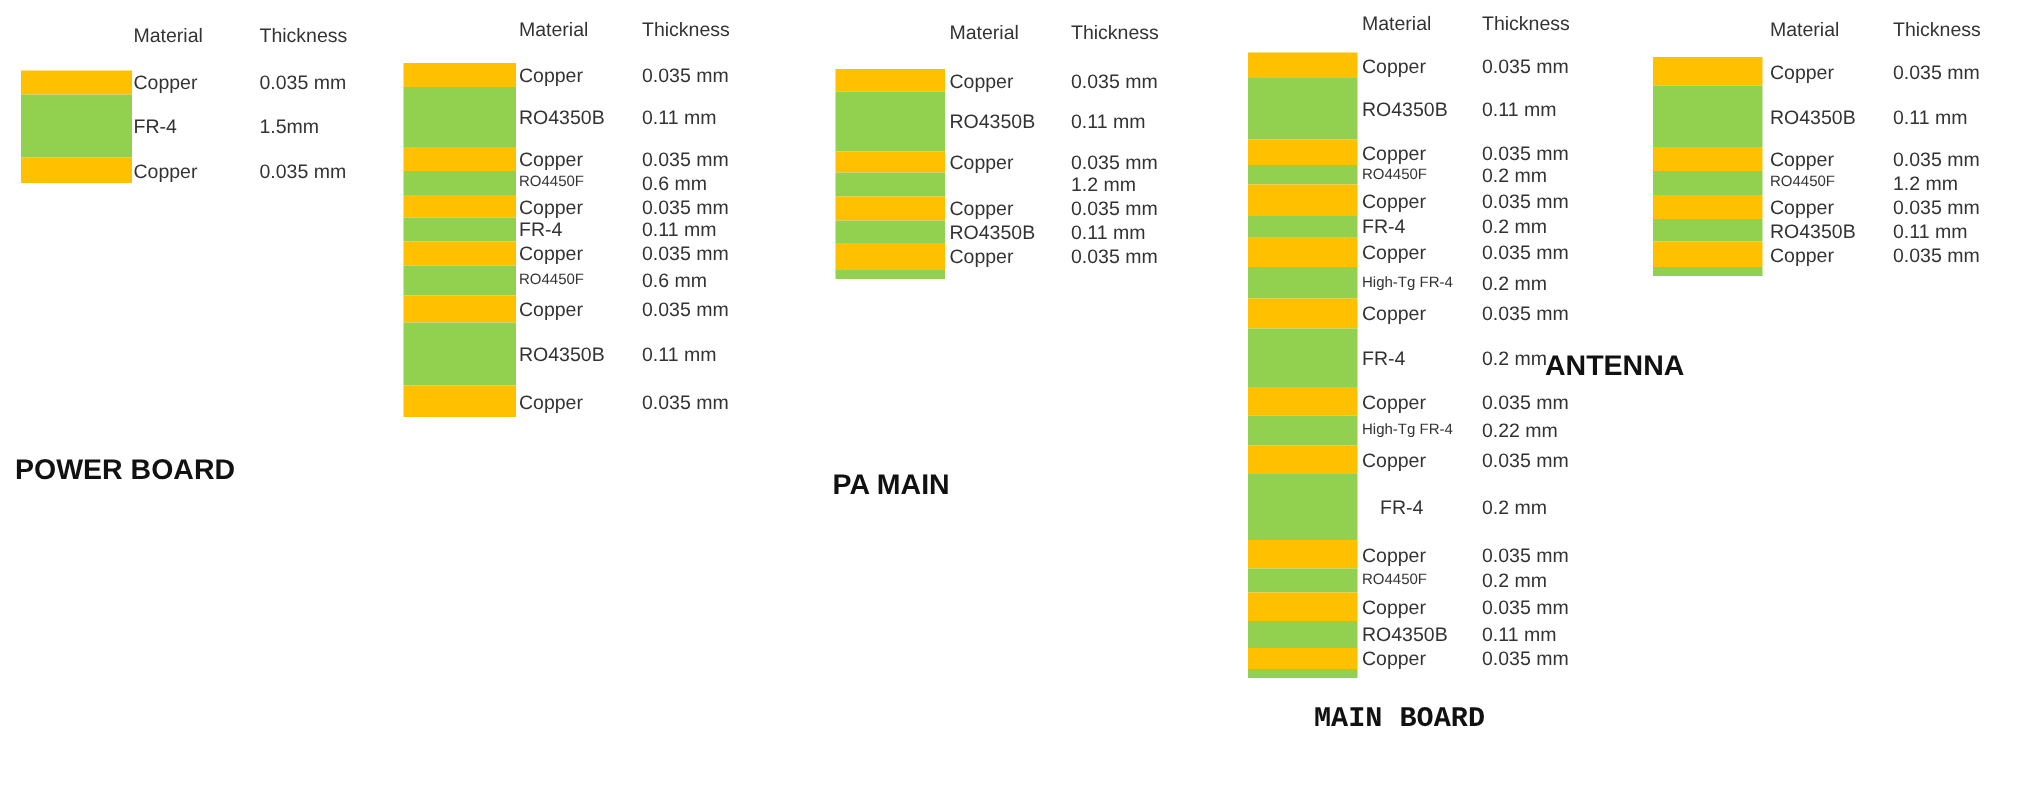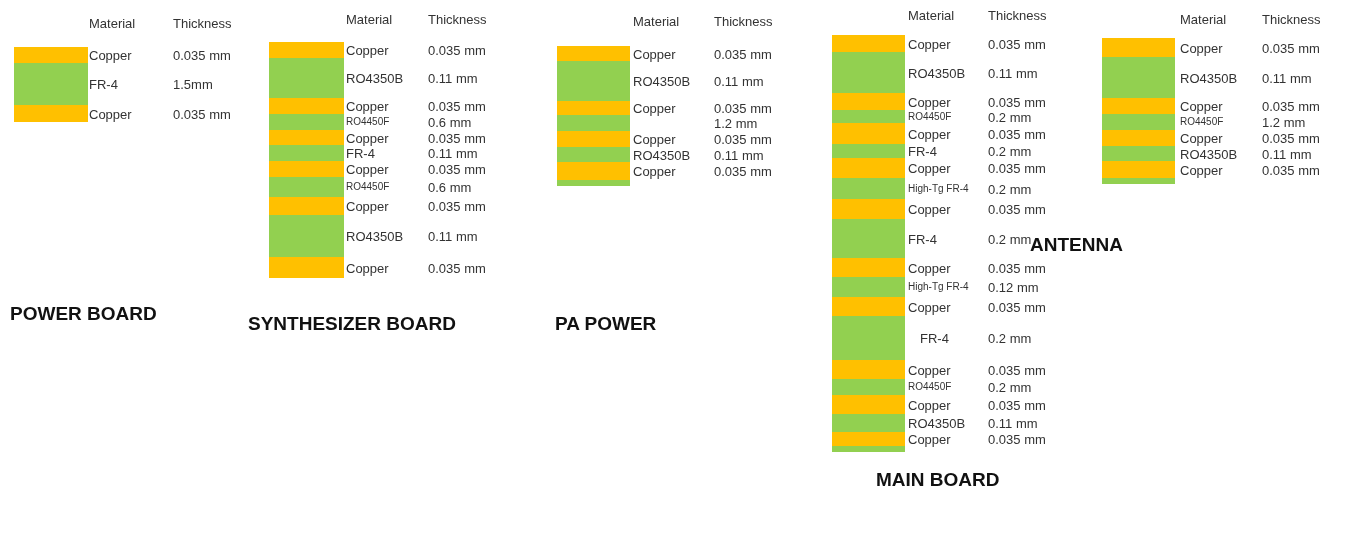--- a/index.html
+++ b/index.html
@@ -90,21 +90,20 @@
     <div class="mat-label" style="left: 346px; top: 169px;">Copper</div>
     <div class="thick-label" style="left: 428px; top: 169px;">0.035 mm</div>
     <div class="mat-label small" style="left: 346px; top: 187px;">RO4450F</div>
     <div class="thick-label" style="left: 428px; top: 187px;">0.6 mm</div>
     <div class="mat-label" style="left: 346px; top: 206px;">Copper</div>
     <div class="thick-label" style="left: 428px; top: 206px;">0.035 mm</div>
     <div class="mat-label" style="left: 346px; top: 236px;">RO4350B</div>
     <div class="thick-label" style="left: 428px; top: 236px;">0.11 mm</div>
     <div class="mat-label" style="left: 346px; top: 267.5px;">Copper</div>
     <div class="thick-label" style="left: 428px; top: 267.5px;">0.035 mm</div>
-    <div class="board-title" style="left: 248px; top: 314px;">SYNTHESIZER BOARD</div>
     <div class="col-header" style="left: 633px; top: 15px;">Material</div>
     <div class="col-header" style="left: 714px; top: 15px;">Thickness</div>
     <div class="stack" style="left: 557px; top: 46px; width: 73px;">
       <div class="layer" style="height: 15px; background: rgb(255, 192, 0);"></div>
       <div class="layer" style="height: 40px; background: rgb(146, 208, 80);"></div>
       <div class="layer" style="height: 14px; background: rgb(255, 192, 0);"></div>
       <div class="layer" style="height: 16px; background: rgb(146, 208, 80);"></div>
       <div class="layer" style="height: 16px; background: rgb(255, 192, 0);"></div>
       <div class="layer" style="height: 15px; background: rgb(146, 208, 80);"></div>
       <div class="layer" style="height: 18px; background: rgb(255, 192, 0);"></div>
@@ -116,21 +115,21 @@
     <div class="thick-label" style="left: 714px; top: 81px;">0.11 mm</div>
     <div class="mat-label" style="left: 633px; top: 108px;">Copper</div>
     <div class="thick-label" style="left: 714px; top: 108px;">0.035 mm</div>
     <div class="thick-label" style="left: 714px; top: 123px;">1.2 mm</div>
     <div class="mat-label" style="left: 633px; top: 139px;">Copper</div>
     <div class="thick-label" style="left: 714px; top: 139px;">0.035 mm</div>
     <div class="mat-label" style="left: 633px; top: 154.5px;">RO4350B</div>
     <div class="thick-label" style="left: 714px; top: 154.5px;">0.11 mm</div>
     <div class="mat-label" style="left: 633px; top: 171px;">Copper</div>
     <div class="thick-label" style="left: 714px; top: 171px;">0.035 mm</div>
-    <div class="board-title" style="left: 555px; top: 314px;">PA POWER</div>
+    <div class="board-title" style="left: 555px; top: 314px;">PA MAIN</div>
     <div class="col-header" style="left: 908px; top: 9px;">Material</div>
     <div class="col-header" style="left: 988px; top: 9px;">Thickness</div>
     <div class="stack" style="left: 832px; top: 35px; width: 73px;">
       <div class="layer" style="height: 17px; background: rgb(255, 192, 0);"></div>
       <div class="layer" style="height: 41px; background: rgb(146, 208, 80);"></div>
       <div class="layer" style="height: 17px; background: rgb(255, 192, 0);"></div>
       <div class="layer" style="height: 13px; background: rgb(146, 208, 80);"></div>
       <div class="layer" style="height: 21px; background: rgb(255, 192, 0);"></div>
       <div class="layer" style="height: 14px; background: rgb(146, 208, 80);"></div>
       <div class="layer" style="height: 20px; background: rgb(255, 192, 0);"></div>
@@ -164,36 +163,36 @@
     <div class="thick-label" style="left: 988px; top: 168px;">0.035 mm</div>
     <div class="mat-label small" style="left: 908px; top: 188.5px;">High-Tg FR-4</div>
     <div class="thick-label" style="left: 988px; top: 188.5px;">0.2 mm</div>
     <div class="mat-label" style="left: 908px; top: 209px;">Copper</div>
     <div class="thick-label" style="left: 988px; top: 209px;">0.035 mm</div>
     <div class="mat-label" style="left: 908px; top: 238.5px;">FR-4</div>
     <div class="thick-label" style="left: 988px; top: 238.5px;">0.2 mm</div>
     <div class="mat-label" style="left: 908px; top: 267.5px;">Copper</div>
     <div class="thick-label" style="left: 988px; top: 267.5px;">0.035 mm</div>
     <div class="mat-label small" style="left: 908px; top: 287px;">High-Tg FR-4</div>
-    <div class="thick-label" style="left: 988px; top: 287px;">0.12 mm</div>
+    <div class="thick-label" style="left: 988px; top: 287px;">0.22 mm</div>
     <div class="mat-label" style="left: 908px; top: 306.5px;">Copper</div>
     <div class="thick-label" style="left: 988px; top: 306.5px;">0.035 mm</div>
     <div class="mat-label" style="left: 920px; top: 338px;">FR-4</div>
     <div class="thick-label" style="left: 988px; top: 338px;">0.2 mm</div>
     <div class="mat-label" style="left: 908px; top: 369.5px;">Copper</div>
     <div class="thick-label" style="left: 988px; top: 369.5px;">0.035 mm</div>
     <div class="mat-label small" style="left: 908px; top: 387px;">RO4450F</div>
     <div class="thick-label" style="left: 988px; top: 387px;">0.2 mm</div>
     <div class="mat-label" style="left: 908px; top: 404.5px;">Copper</div>
     <div class="thick-label" style="left: 988px; top: 404.5px;">0.035 mm</div>
     <div class="mat-label" style="left: 908px; top: 423px;">RO4350B</div>
     <div class="thick-label" style="left: 988px; top: 423px;">0.11 mm</div>
     <div class="mat-label" style="left: 908px; top: 439px;">Copper</div>
     <div class="thick-label" style="left: 988px; top: 439px;">0.035 mm</div>
-    <div class="board-title" style="left: 876px; top: 470px;">MAIN BOARD</div>
+    <div class="board-title" style="left: 876px; top: 470px; font-family: Liberation Mono, monospace;">MAIN BOARD</div>
     <div class="col-header" style="left: 1180px; top: 13px;">Material</div>
     <div class="col-header" style="left: 1262px; top: 13px;">Thickness</div>
     <div class="stack" style="left: 1102px; top: 38px; width: 73px;">
       <div class="layer" style="height: 19px; background: rgb(255, 192, 0);"></div>
       <div class="layer" style="height: 41px; background: rgb(146, 208, 80);"></div>
       <div class="layer" style="height: 16px; background: rgb(255, 192, 0);"></div>
       <div class="layer" style="height: 16px; background: rgb(146, 208, 80);"></div>
       <div class="layer" style="height: 16px; background: rgb(255, 192, 0);"></div>
       <div class="layer" style="height: 15px; background: rgb(146, 208, 80);"></div>
       <div class="layer" style="height: 17px; background: rgb(255, 192, 0);"></div>

